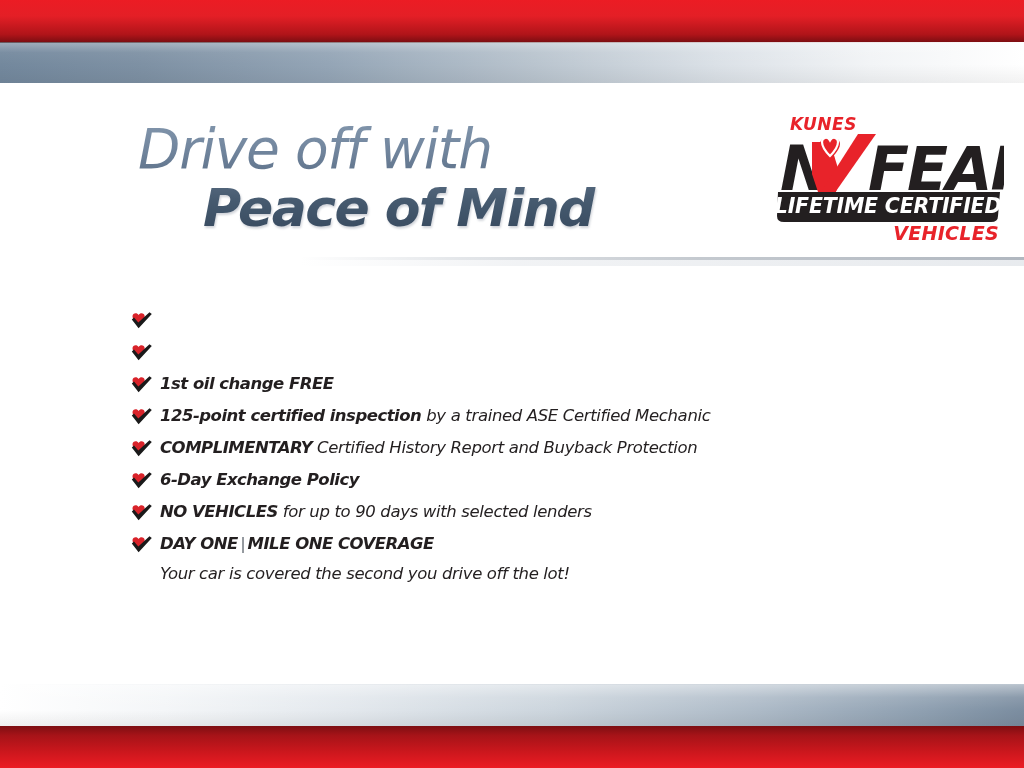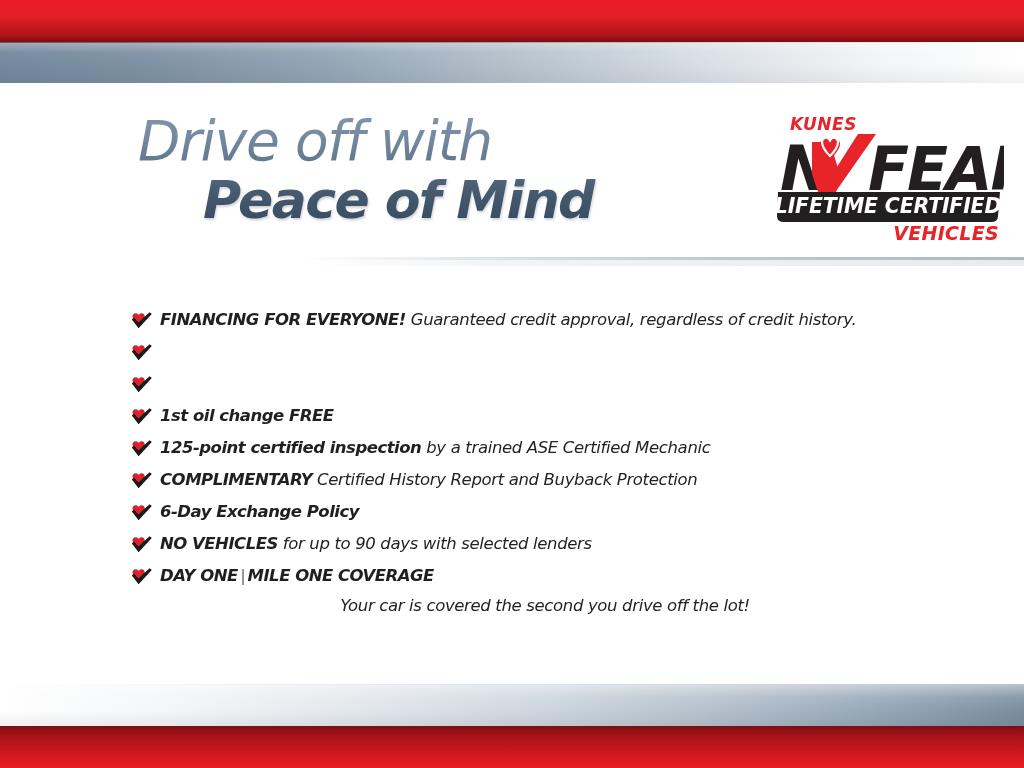--- a/index.html
+++ b/index.html
@@ -75,21 +75,21 @@
     position: absolute;
     bottom: 83px; left: 0;
     width: 1024px;
     height: 1px;
     background: linear-gradient(to right, rgba(255,255,255,0) 0%, rgba(190,200,210,0.35) 35%, rgba(120,140,160,0.5) 100%);
   }
 
   
   .headline {
     position: absolute;
-    top: 112px;
+    top: 120px;
     left: 138px;
     width: 640px;
   }
   .headline-line1 {
     font-family: "DejaVu Sans", "Liberation Sans", sans-serif;
     font-style: italic;
     font-weight: 400;
     font-size: 55px;
     line-height: 58px;
     letter-spacing: -1.2px;
@@ -191,21 +191,20 @@
   .bullet-sub {
     font-family: "DejaVu Sans", "Liberation Sans", sans-serif;
     font-style: italic;
     font-weight: 400;
     font-size: 16.5px;
     line-height: 22px;
     color: #231f20;
     letter-spacing: -0.35px;
     margin-left: 30px;
     margin-top: -1px;
-    text-align: center;
   }
 </style>
 </head>
 <body>
 
 <div class="page">
 
   <div class="band-red-top"></div>
   <div class="band-gray-top"></div>
   <div class="band-gray-top-sheen"></div>
@@ -238,31 +237,20 @@
 
       <path d="M 6 80 L 228 80 L 226 104 Q 226 110, 219 110 L 12 110 Q 5 110, 5 104 Z" fill="#231f20"></path>
       <text x="116" y="101" text-anchor="middle" font-family="DejaVu Sans, Liberation Sans, sans-serif" font-size="20.5" font-weight="bold" font-style="italic" fill="#ffffff" letter-spacing="-0.2">LIFETIME CERTIFIED</text>
 
       <text x="227" y="128" text-anchor="end" font-family="DejaVu Sans, Liberation Sans, sans-serif" font-size="19" font-weight="bold" font-style="italic" fill="#e8232a" letter-spacing="0.3">VEHICLES</text>
     </svg>
   </div>
 
   <div class="bullets">
 
-    <div class="bullet-row">
-      <span class="bullet-icon">
-        <svg width="24" height="22" viewBox="0 0 24 22" xmlns="http://www.w3.org/2000/svg">
-          <path d="M2.5 5.2 C2.5 2.0, 7.0 1.0, 8.6 4.0 C10.2 1.0, 14.7 2.0, 14.7 5.2 C14.7 9.3, 8.6 14.0, 8.6 14.0 C8.6 14.0, 2.5 9.3, 2.5 5.2 Z" fill="#d9232a"></path>
-          <path d="M1.8 8.6 L4.0 6.6 L8.3 11.4 L19.5 1.2 L21.8 3.0 L8.6 17.2 Z" fill="#1a1a1a"></path>
-        </svg>
-      </span>
-      <span class="bullet-text">
-        <span class="b">FINANCING FOR EVERYONE!</span><span class="n"> Guaranteed credit approval, regardless of credit history.</span>
-      </span>
-    </div>
 
     <div class="bullet-row">
       <span class="bullet-icon">
         <svg width="24" height="22" viewBox="0 0 24 22" xmlns="http://www.w3.org/2000/svg">
           <path d="M2.5 5.2 C2.5 2.0, 7.0 1.0, 8.6 4.0 C10.2 1.0, 14.7 2.0, 14.7 5.2 C14.7 9.3, 8.6 14.0, 8.6 14.0 C8.6 14.0, 2.5 9.3, 2.5 5.2 Z" fill="#d9232a"></path>
           <path d="M1.8 8.6 L4.0 6.6 L8.3 11.4 L19.5 1.2 L21.8 3.0 L8.6 17.2 Z" fill="#1a1a1a"></path>
         </svg>
       </span>
     </div>
 

